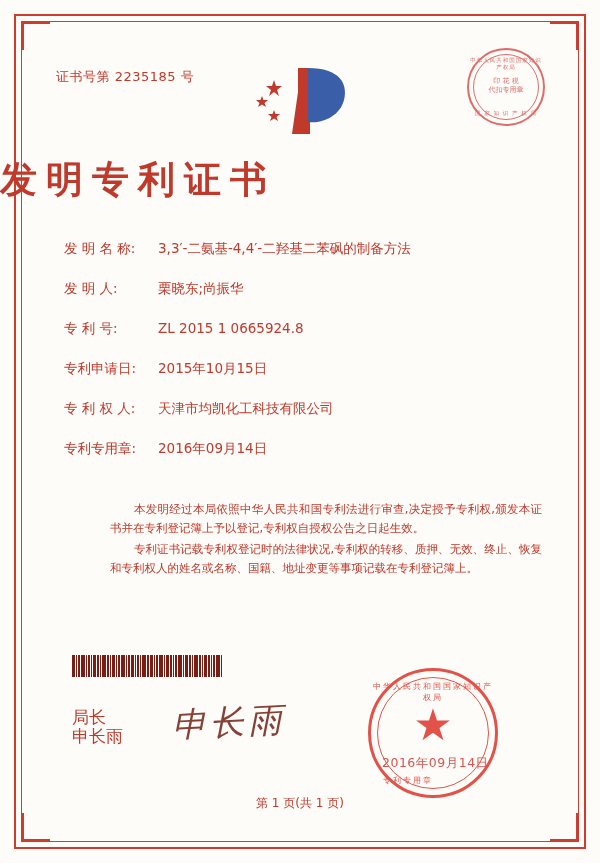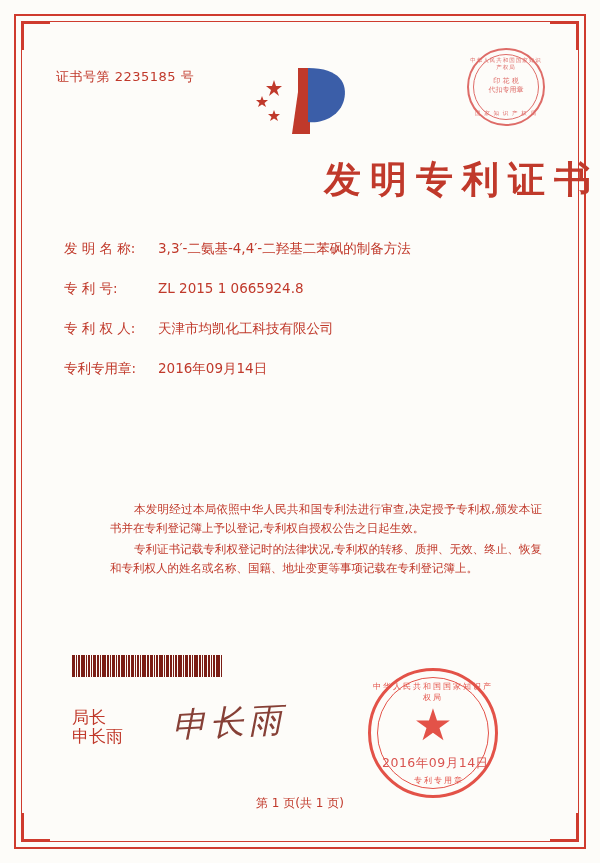--- a/index.html
+++ b/index.html
@@ -104,21 +104,21 @@
     left: 0; right: 0; top: 27px;
     text-align: center;
     font-size: 7px;
     line-height: 9px;
   }
 
   .title {
     position: absolute;
     left: 0; right: 0;
     top: 155px;
-    text-align: right;
+    text-align: left;
     font-size: 37px;
     letter-spacing: 9px;
     color: #c0392b;
     font-weight: bold;
     font-family: "DejaVu Serif", "Liberation Serif", serif;
   }
 
   .fields {
     position: absolute;
     left: 64px;
@@ -214,21 +214,21 @@
     left: 0; right: 0;
     top: 10px;
     text-align: center;
     font-size: 8px;
     letter-spacing: 2px;
   }
   .big-seal .seal-bottom {
     position: absolute;
     left: 12px; right: 0;
     bottom: 9px;
-    text-align: center;
+    text-align: left;
     font-size: 8px;
     letter-spacing: 2px;
   }
   .star {
     position: absolute;
     left: 50%;
     top: 50%;
     width: 0; height: 0;
     transform: translate(-50%, -55%);
     color: #e1443a;
@@ -295,21 +295,27 @@
     <div class="ts-arc2">国 家 知 识 产 权 局</div>
   </div>
 
   <div class="title">发明专利证书</div>
 
   <div class="fields">
     <div class="field">
       <span class="lab">发 明 名 称:</span><span class="val">3,3′-二氨基-4,4′-二羟基二苯砜的制备方法</span>
     </div>
     <div class="field">
+      <span class="lab">发 明 人:</span><span class="val">栗晓东;尚振华</span>
+    </div>
+    <div class="field">
       <span class="lab">专 利 号:</span><span class="val">ZL 2015 1 0665924.8</span>
+    </div>
+    <div class="field">
+      <span class="lab">专利申请日:</span><span class="val">2015年10月15日</span>
     </div>
     <div class="field">
       <span class="lab">专 利 权 人:</span><span class="val">天津市均凯化工科技有限公司</span>
     </div>
     <div class="field">
       <span class="lab">专利专用章:</span><span class="val">2016年09月14日</span>
     </div>
   </div>
 
   <div class="body-text">

